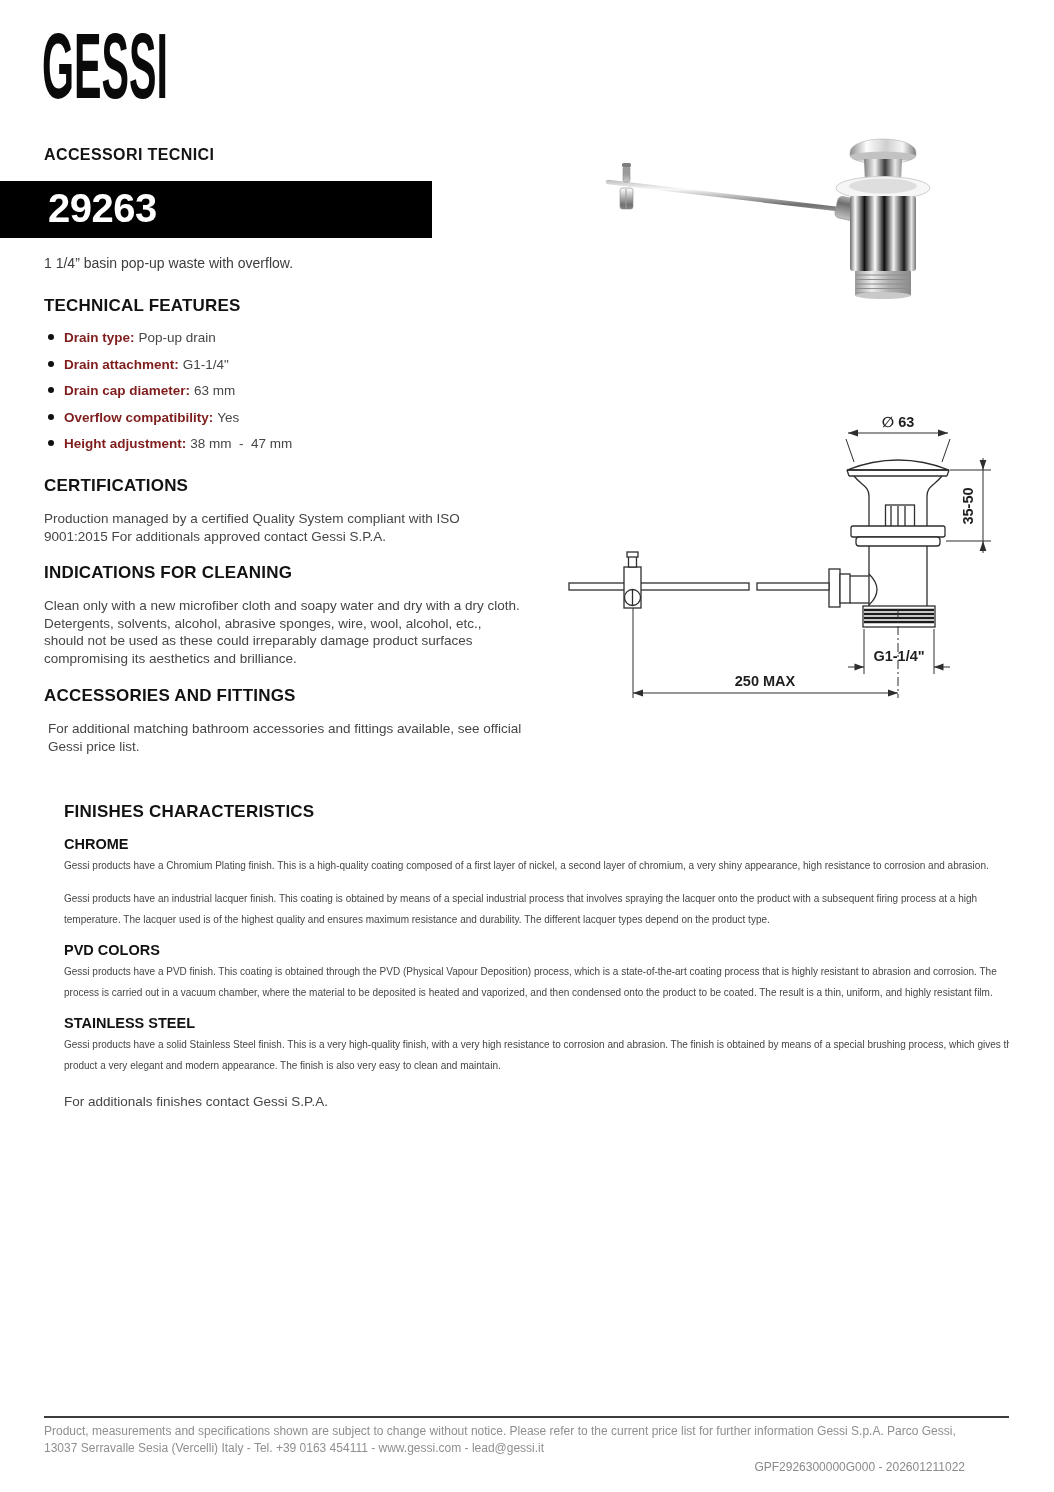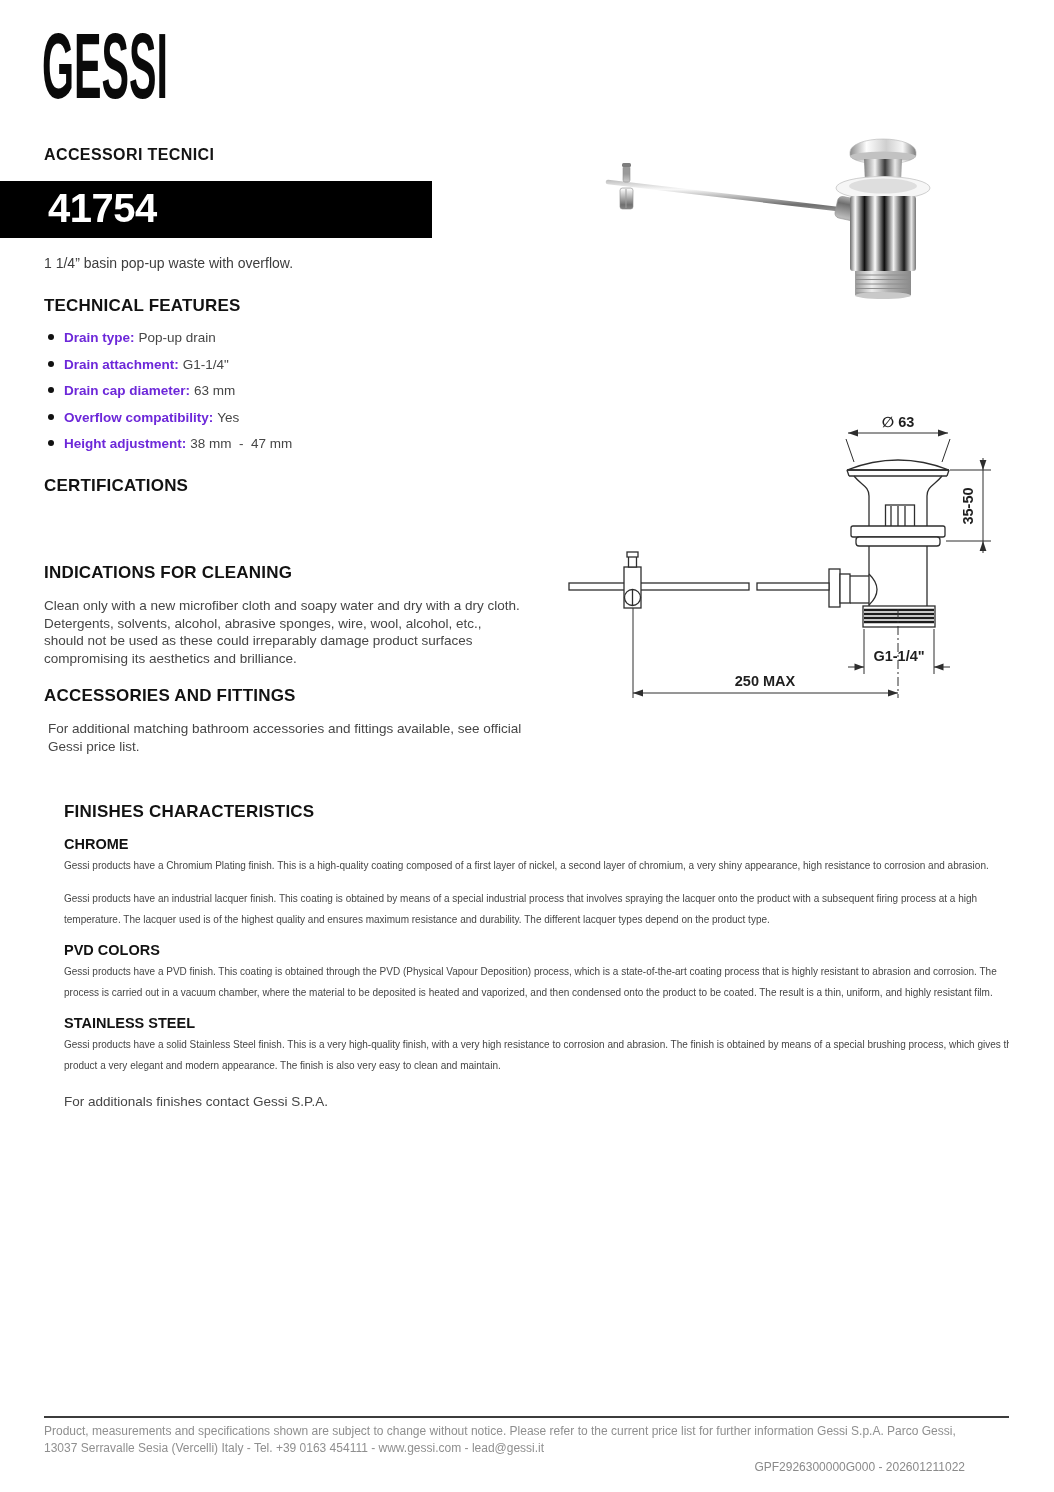--- a/index.html
+++ b/index.html
@@ -26,21 +26,21 @@
   .sec-clean     { top:563px; }
   .sec-acc       { top:686px; }
   .sec-acc p     { padding-left:4px; }
   .sec-fin       { top:802px; width:965px;margin-left:20px; }
 
   .feature-list { list-style:none; margin-top:14px; }
   .feature-list li { position:relative; padding-left:20px; margin-bottom:11.5px;
                      font-size:13.5px; color:#464646; }
   .feature-list li::before { content:""; position:absolute; left:4px; top:4px; width:6px; height:6px;
                              border-radius:50%; background:#111111; }
-  .feature-list .lbl { font-weight:bold; color:#6d28d9; margin-right:4px; }
+  .feature-list .lbl { font-weight:bold; color:#7f1d1d; margin-right:4px; }
   .feature-list .val { white-space:pre-wrap; }
 
   .fin-item { margin-bottom:12px; }
   .fin-item h4 { font-size:14.5px; font-weight:bold; color:#121212; margin-bottom:3px; }
   .fin-item p  { font-size:10px; line-height:21px; color:#464646; }
   .fin-note { margin-top:17px; font-size:13.5px; color:#464646; }
 
   
   .photo   { position:absolute; left:598px; top:126px; }
   .drawing { position:absolute; left:558px; top:406px; }
@@ -61,37 +61,38 @@
 <body>
 
 <div class="page">
 
   <svg class="logo" width="130" height="78" viewBox="0 0 130 78">
     <text x="0" y="68" font-size="92" font-weight="bold" fill="#0a0a0a" textLength="126" lengthAdjust="spacingAndGlyphs" font-family="Liberation Sans, DejaVu Sans, sans-serif">GESSI</text>
   </svg>
 
   <h2 class="category">ACCESSORI TECNICI</h2>
   <div class="banner">
-    <span class="code">41754</span>
+    <span class="code">29263</span>
   </div>
   <p class="description">1 1/4” basin pop-up waste with overflow.</p>
 
   <section class="sec sec-tech">
     <h3>TECHNICAL FEATURES</h3>
     <ul class="feature-list">
       <li><span class="lbl">Drain type:</span><span class="val">Pop-up drain</span></li>
       <li><span class="lbl">Drain attachment:</span><span class="val">G1-1/4"</span></li>
       <li><span class="lbl">Drain cap diameter:</span><span class="val">63 mm</span></li>
       <li><span class="lbl">Overflow compatibility:</span><span class="val">Yes</span></li>
       <li><span class="lbl">Height adjustment:</span><span class="val">38 mm  -  47 mm</span></li>
     </ul>
   </section>
 
   <section class="sec sec-cert">
     <h3>CERTIFICATIONS</h3>
+    <p>Production managed by a certified Quality System compliant with ISO 9001:2015 For additionals approved contact Gessi S.P.A.</p>
   </section>
 
   <section class="sec sec-acc">
     <h3>ACCESSORIES AND FITTINGS</h3>
     <p>For additional matching bathroom accessories and fittings available, see official Gessi price list.</p>
   </section>
 
   <section class="sec sec-clean">
     <h3>INDICATIONS FOR CLEANING</h3>
     <p>Clean only with a new microfiber cloth and soapy water and dry with a dry cloth. Detergents, solvents, alcohol, abrasive sponges, wire, wool, alcohol, etc., should not be used as these could irreparably damage product surfaces compromising its aesthetics and brilliance.</p>

